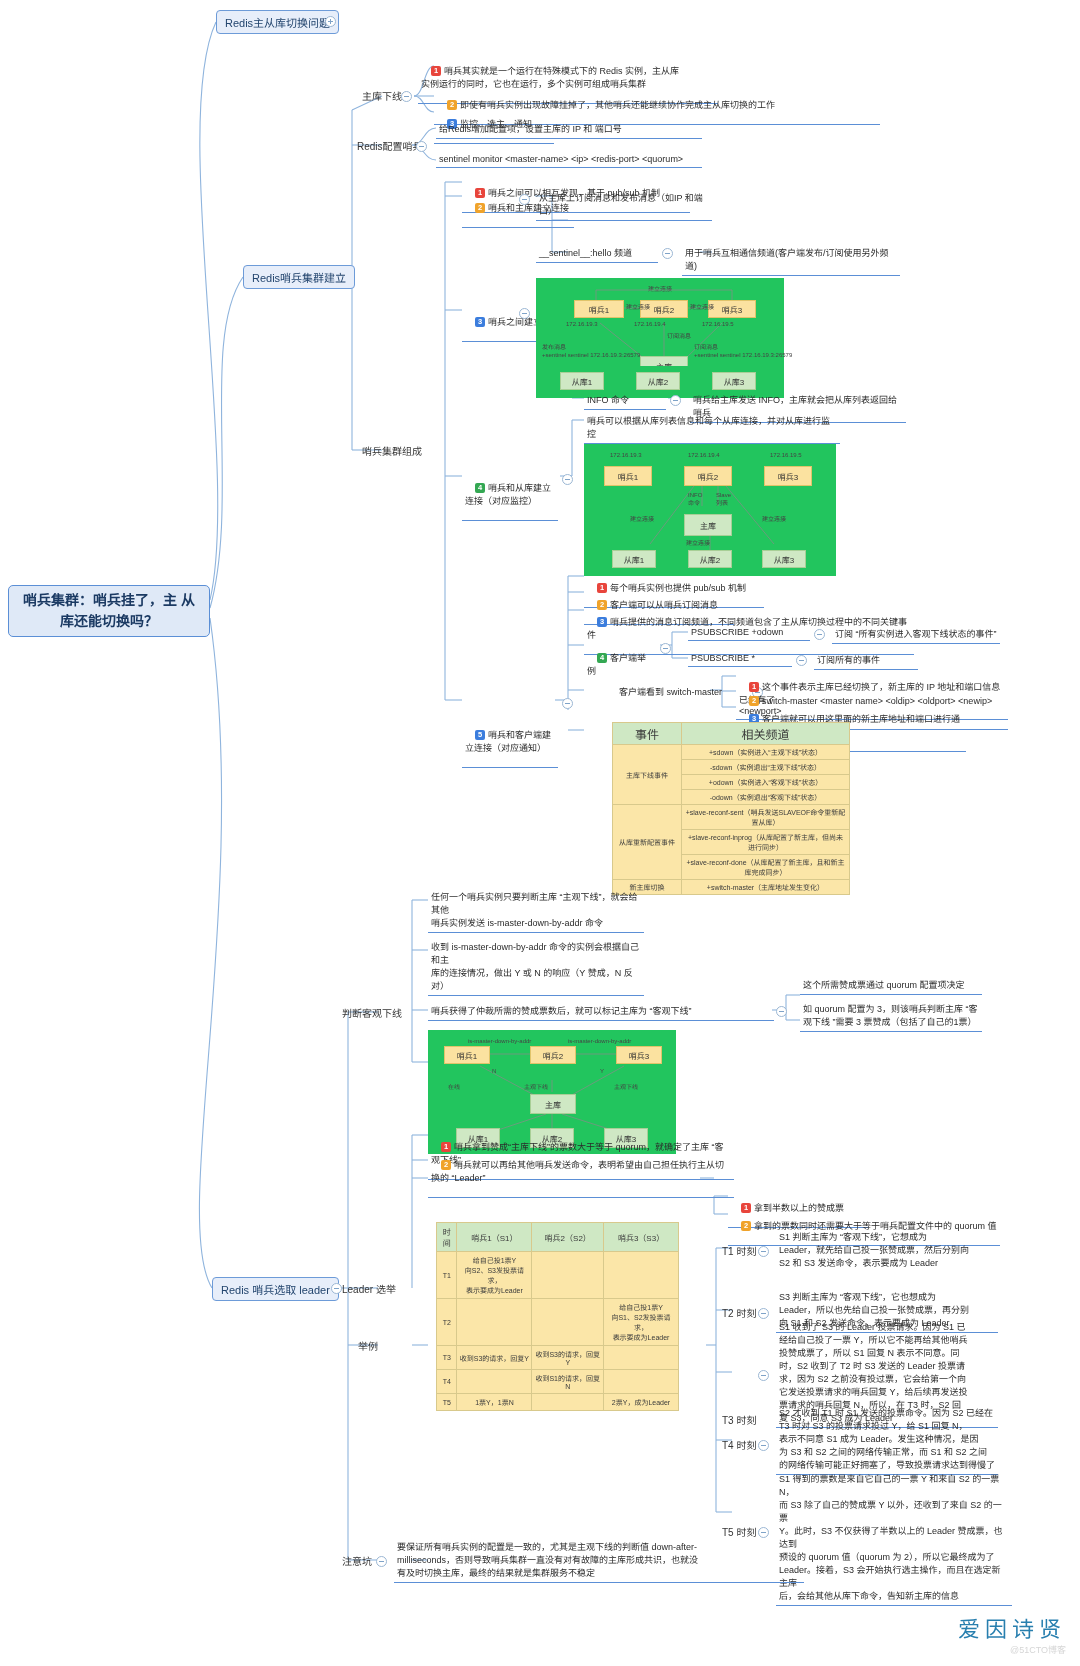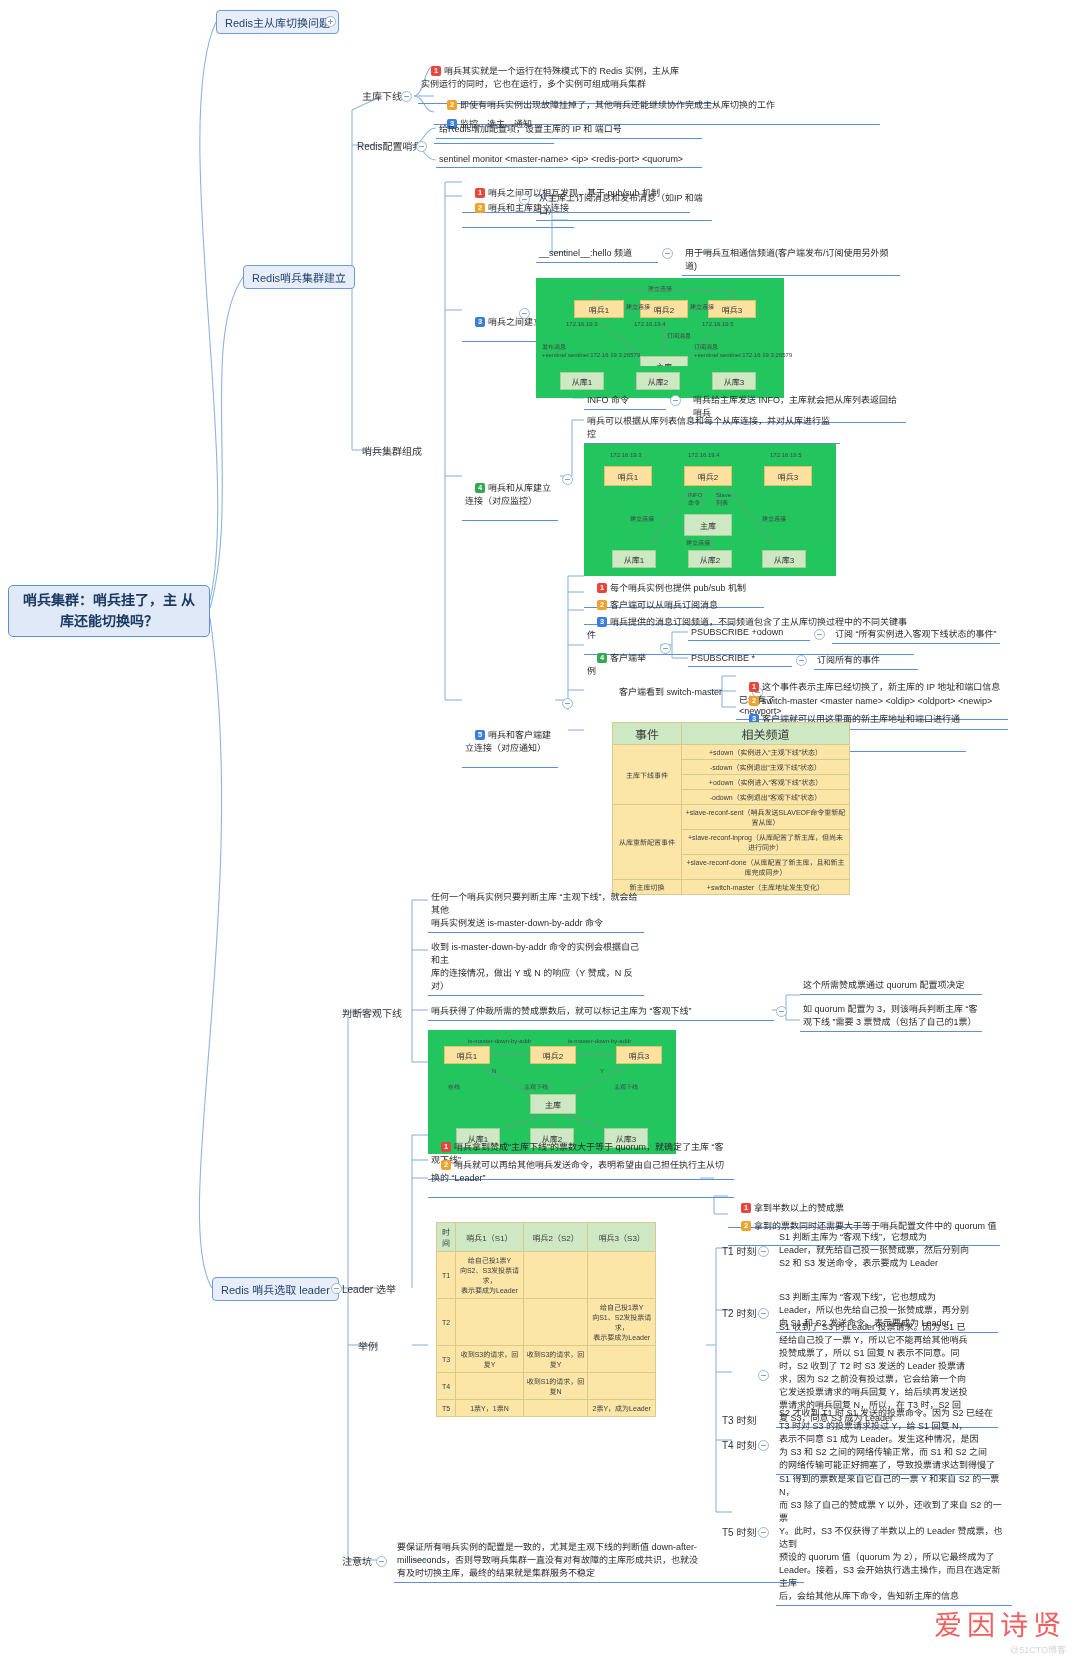--- a/index.html
+++ b/index.html
@@ -59,21 +59,21 @@
   table.dt td{background:#fbe6a8;}
   table.dt td.ev{width:62px;}
 
   table.lt{position:absolute;border-collapse:collapse;font-size:7px;}
   table.lt td,table.lt th{border:1px solid #d8c98c;padding:3px 2px;color:#3a3a3a;text-align:center;vertical-align:middle;}
   table.lt th{background:#cfe8c4;font-weight:normal;font-size:8px;}
   table.lt td{background:#fbe6a8;}
 
   .wm{position:absolute;right:14px;bottom:10px;text-align:right;color:#cfcfcf;
       font-size:9px;opacity:.85;}
-  .wm .big{font-size:28px;letter-spacing:5px;color:#ef4444;}
+  .wm .big{font-size:22px;letter-spacing:5px;color:#0369a1;}
 </style>
 </head>
 <body>
 
 <div id="canvas">
 
   <svg class="links" viewBox="0 0 1080 1666">
     <g fill="none" stroke="#8fb4dd" stroke-width="1.1">
 
       <path d="M210 600 C 240 470, 170 120, 216 22"></path>
@@ -437,21 +437,21 @@
   <div class="txt" style="left:428px;top:1146px;width:306px;">
     <span class="bg b2">2</span><span>哨兵就可以再给其他哨兵发送命令，表明希望由自己担任执行主从切换的 “Leader”</span>
   </div>
   <div class="txt" style="left:728px;top:1189px;width:140px;">
     <span class="bg b1">1</span><span>拿到半数以上的赞成票</span>
   </div>
   <div class="txt" style="left:728px;top:1207px;width:272px;">
     <span class="bg b2">2</span><span>拿到的票数同时还需要大于等于哨兵配置文件中的 quorum 值</span>
   </div>
 
-  <table class="lt" id="leader-table" style="left:436px;top:1222px;width:220px;">
+  <table class="lt" id="leader-table" style="left:436px;top:1222px;width:243px;">
     <thead>
         <tr>
           <th>时间</th>
           <th>哨兵1（S1）</th>
           <th>哨兵2（S2）</th>
           <th>哨兵3（S3）</th>
         </tr>
       </thead>
     <tbody>
         <tr>

